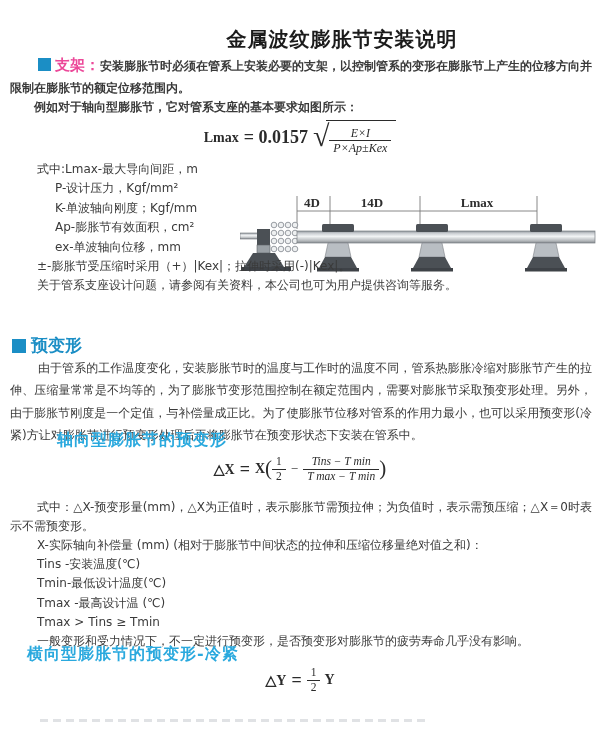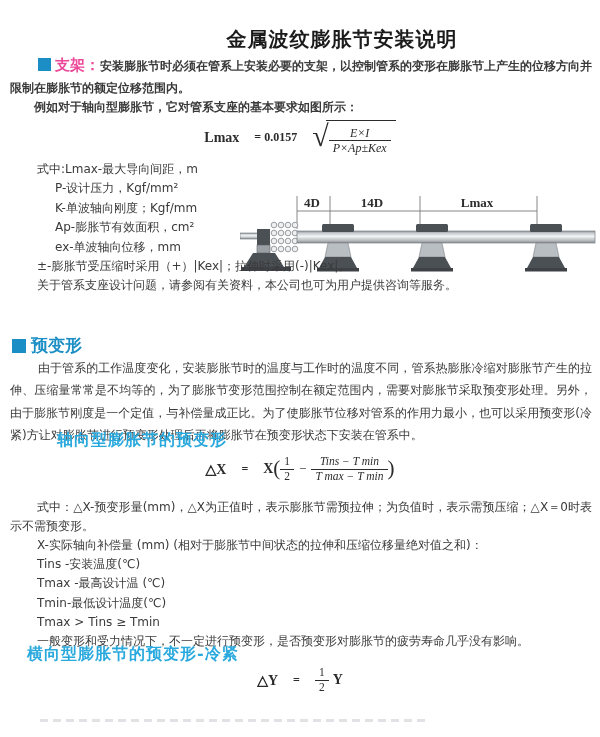--- a/index.html
+++ b/index.html
@@ -25,21 +25,21 @@
   .sec-head{position:absolute;display:flex;align-items:center;gap:5px;color:#1b8ec5;font-weight:bold;}
   .sec-head .sq14{width:14px;height:14px;background:#1b8ec5;}
   .sec-head .sec-txt{font-size:17px;}
 
   .sub-title{position:absolute;font-size:16px;font-weight:bold;color:#2aa9de;letter-spacing:1px;}
 
   
   .formula{position:absolute;left:0;width:600px;display:flex;justify-content:center;align-items:center;
     font-family:"Liberation Serif",serif;color:#2b2b2b;}
   .f-lhs{font-weight:bold;font-size:14px;}
-  .f-eq{font-weight:bold;font-size:12px;margin:0 15px;}
+  .f-eq{font-weight:bold;font-size:18px;margin:0 5px;}
   .radical{display:inline-flex;align-items:flex-start;}
   .rad-sign{font-size:30px;line-height:30px;font-weight:400;transform:translateY(1px);}
   .rad-body{border-top:1.6px solid #2b2b2b;margin-left:-3px;padding:2px 5px 0 3px;}
   .frac{display:inline-flex;flex-direction:column;text-align:center;font-size:12px;line-height:1.2;}
   .frac .num{padding:0 4px;border-bottom:1px solid #2b2b2b;}
   .frac .den{padding:0 4px;}
   .ital{font-style:italic;}
   .paren{font-size:21px;font-weight:400;line-height:1;transform:translateY(-1px);}
   .mid{margin:0 5px;font-size:13px;}
   .f2 .frac,.f3 .frac{font-size:11.5px;}
@@ -203,22 +203,22 @@
       <span class="den">T max − T min</span>
     </span>
     <span class="paren">)</span>
   </div>
 
   <div class="p-explain">式中：△X-预变形量(mm)，△X为正值时，表示膨胀节需预拉伸；为负值时，表示需预压缩；△X＝0时表示不需预变形。</div>
 
   <div class="alist">
     <div class="aline">X-实际轴向补偿量 (mm) (相对于膨胀节中间状态的拉伸和压缩位移量绝对值之和)：</div>
     <div class="aline">Tins -安装温度(℃)</div>
+    <div class="aline">Tmin-最低设计温度(℃)</div>
     <div class="aline">Tmax -最高设计温 (℃)</div>
-    <div class="aline">Tmin-最低设计温度(℃)</div>
     <div class="aline">Tmax &gt; Tins ≥ Tmin</div>
     <div class="aline">一般变形和受力情况下，不一定进行预变形，是否预变形对膨胀节的疲劳寿命几乎没有影响。</div>
   </div>
 
   <div class="sub-title" style="top:644px;left:27px;">横向型膨胀节的预变形-冷紧</div>
 
   <div class="formula f3" style="top:666px;">
     <span class="f-lhs">△Y</span>
     <span class="f-eq">=</span>
     <span class="frac">

